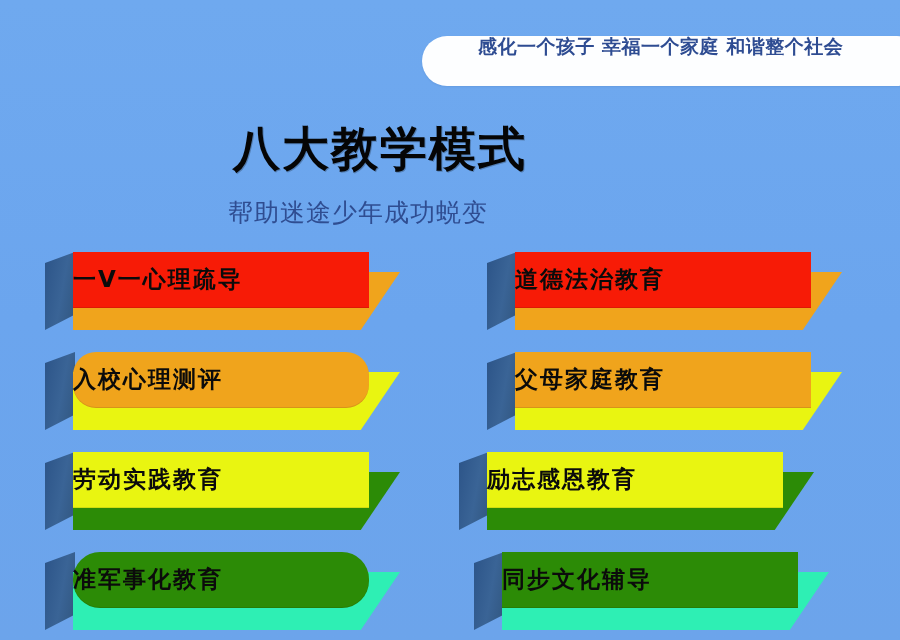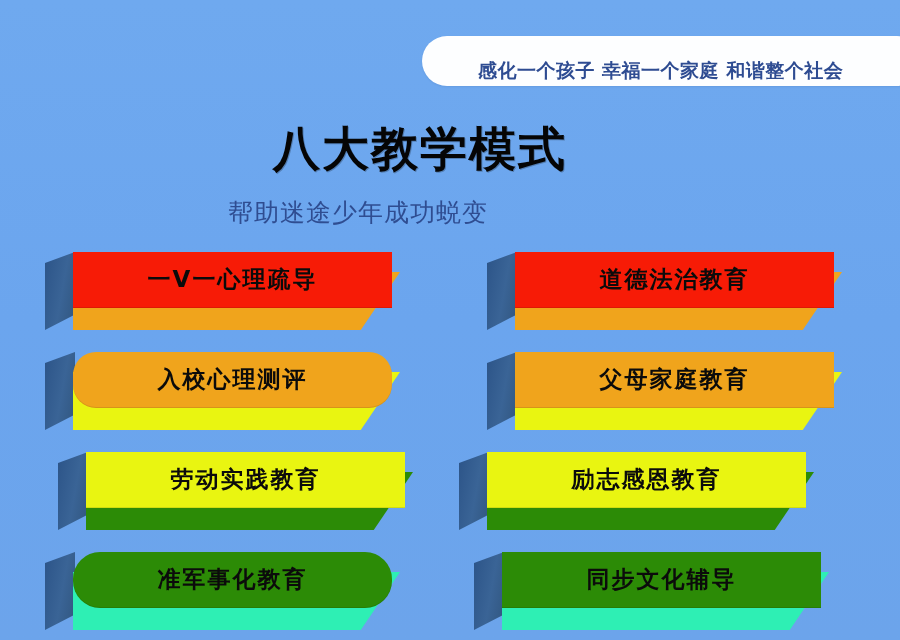--- a/index.html
+++ b/index.html
@@ -31,21 +31,21 @@
     top: 36px;
     width: 500px;
     height: 50px;
     background: #FDFEFF;
     border-radius: 25px / 25px;
     box-shadow: 0 1px 2px rgba(30, 60, 120, 0.10);
   }
   .banner-text {
     position: absolute;
     left: 478px;
-    top: 56px;
+    top: 32px;
     width: 420px;
     height: 28px;
     line-height: 28px;
     font-family: "DejaVu Serif", "Liberation Serif", serif;
     font-size: 19px;
     font-weight: bold;
     color: #2E4C92;
     letter-spacing: 0.5px;
     white-space: nowrap;
   }
@@ -56,21 +56,20 @@
     left: 0;
     top: 118px;
     width: 760px;
     text-align: center;
     font-family: "DejaVu Sans", "Liberation Sans", sans-serif;
     font-size: 47px;
     font-weight: bold;
     color: #050505;
     letter-spacing: 2px;
     text-shadow: 1px 1px 0 rgba(0,0,0,0.25);
-    padding-left: 40px;
   }
   .subtitle {
     position: absolute;
     left: 0;
     top: 196px;
     width: 716px;
     text-align: center;
     font-family: "DejaVu Sans", "Liberation Sans", sans-serif;
     font-size: 25px;
     font-weight: normal;
@@ -101,25 +100,25 @@
     top: 20px;
     width: 327px;
     height: 58px;
     clip-path: polygon(0% 0%, 100% 0%, 88% 100%, 0% 100%);
   }
   
   .card .face {
     position: absolute;
     left: 28px;
     top: 0;
-    width: 319px;
+    width: 296px;
     height: 56px;
     display: flex;
     align-items: center;
-    justify-content: center;
+    justify-content: flex-start;
     box-shadow: inset 0 -1px 0 rgba(0,0,0,0.10);
   }
   .card .label {
     font-family: "DejaVu Sans", "Liberation Sans", sans-serif;
     font-size: 23px;
     font-weight: bold;
     color: #0B0B0B;
     letter-spacing: 2px;
     white-space: nowrap;
     line-height: 1;
@@ -159,21 +158,21 @@
           <span class="label">入校心理测评</span>
         </div>
       </div>
       <div class="card" style="left: 487px; top: 352px; padding-left: 48px;">
         <div class="side"></div>
         <div class="base" style="background: rgb(233, 245, 17);"></div>
         <div class="face" style="background: rgb(240, 164, 28);">
           <span class="label">父母家庭教育</span>
         </div>
       </div>
-      <div class="card" style="left: 58px; top: 452px; border-radius: 32px;">
+      <div class="card" style="left: 45px; top: 452px; border-radius: 32px;">
         <div class="side"></div>
         <div class="base" style="background: rgb(44, 139, 6);"></div>
         <div class="face" style="background: rgb(233, 245, 17);">
           <span class="label">劳动实践教育</span>
         </div>
       </div>
       <div class="card" style="left: 459px; top: 452px;">
         <div class="side"></div>
         <div class="base" style="background: rgb(44, 139, 6);"></div>
         <div class="face" style="background: rgb(233, 245, 17);">

